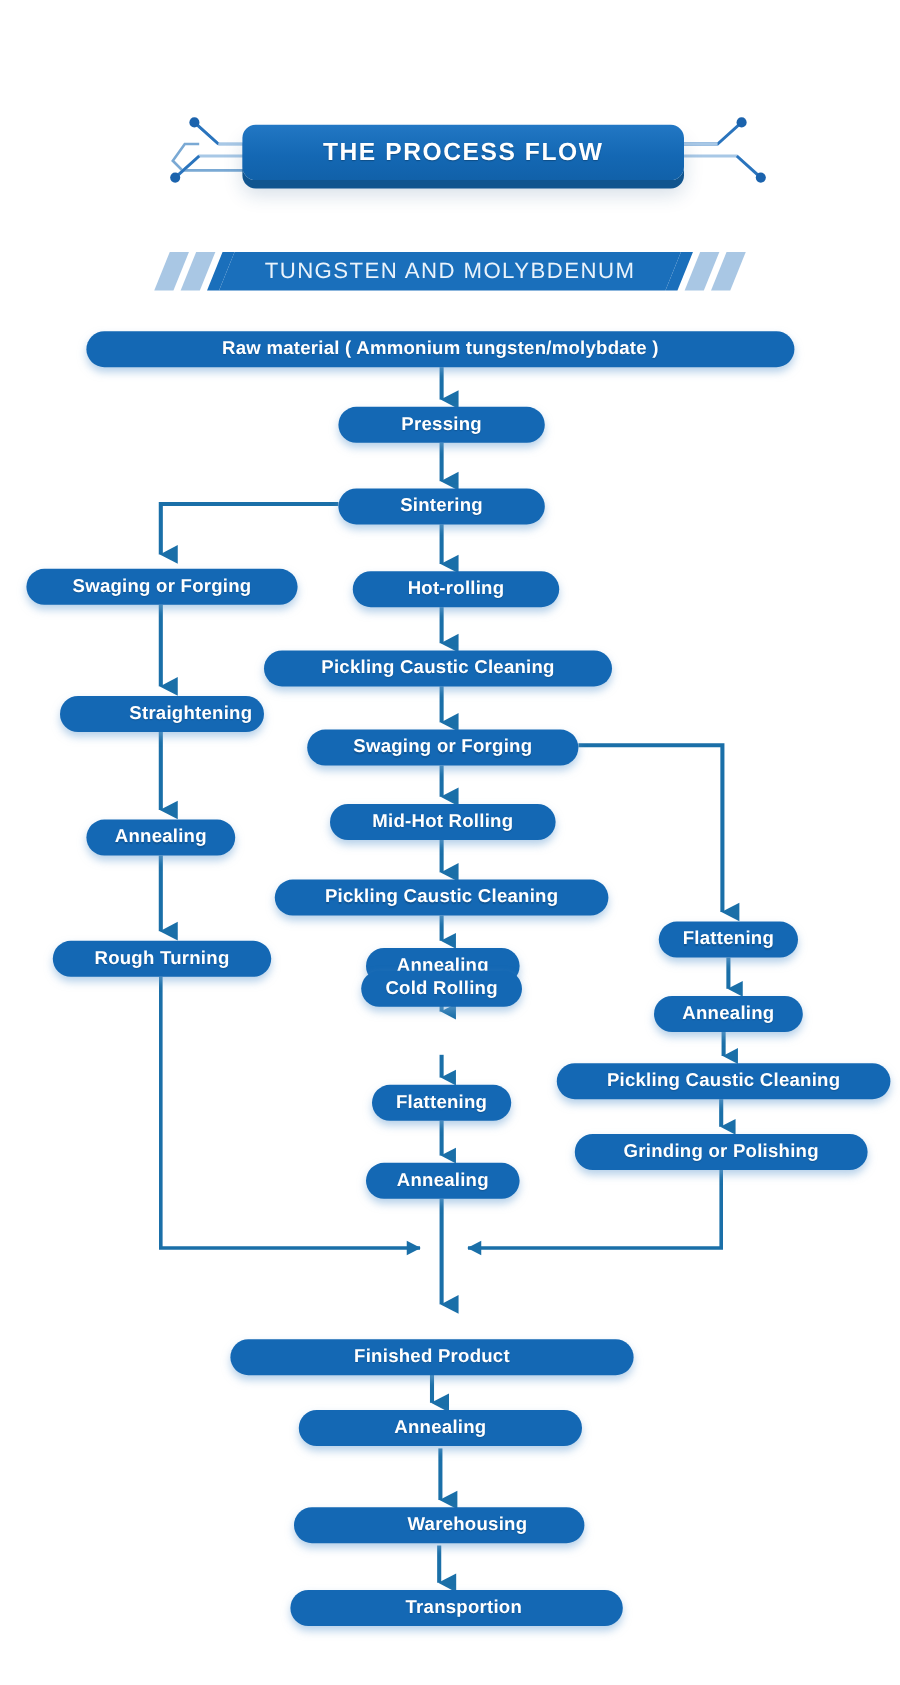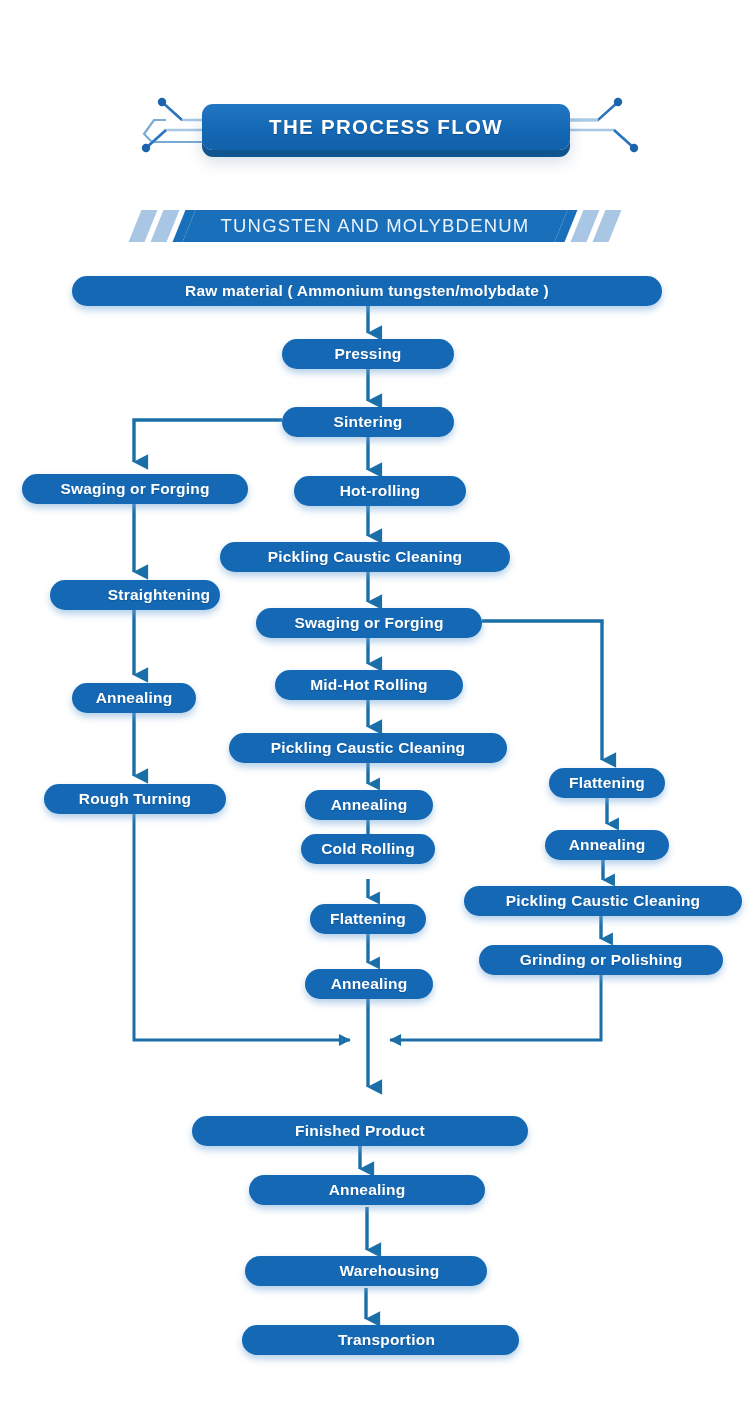--- a/index.html
+++ b/index.html
@@ -297,21 +297,21 @@
   </div>
   <div class="node tall" style="left:44px;  top:784px;  width:182px;">
     <span class="node-label">Rough Turning</span>
   </div>
   <div class="node tall" style="left:305px; top:790px;  width:128px;">
     <span class="node-label">Annealing</span>
   </div>
   <div class="node tall" style="left:545px; top:830px;  width:124px;">
     <span class="node-label">Annealing</span>
   </div>
-  <div class="node tall" style="left:301px; top:834px;  width:134px;">
+  <div class="node tall" style="left:301px; top:809px;  width:134px;">
     <span class="node-label">Cold Rolling</span>
   </div>
   <div class="node tall wide" style="left:464px; top:886px;  width:278px;">
     <span class="node-label">Pickling Caustic Cleaning</span>
   </div>
   <div class="node tall" style="left:310px; top:904px;  width:116px;">
     <span class="node-label">Flattening</span>
   </div>
   <div class="node tall wide" style="left:479px; top:945px;  width:244px;">
     <span class="node-label">Grinding or Polishing</span>

